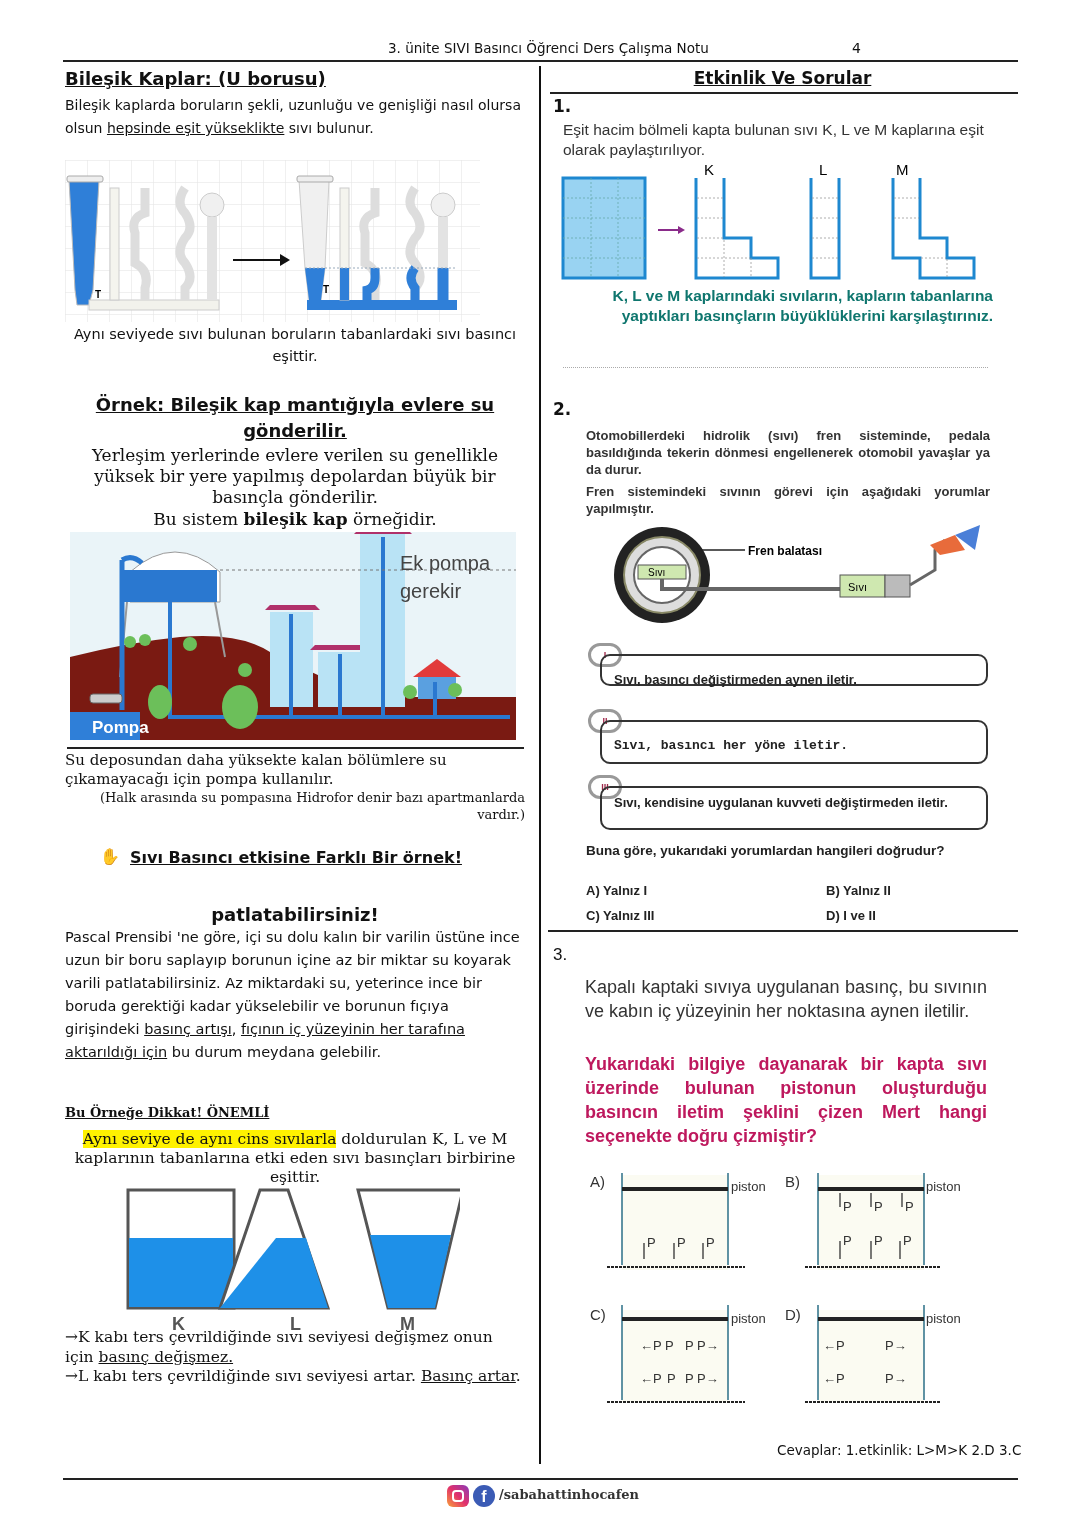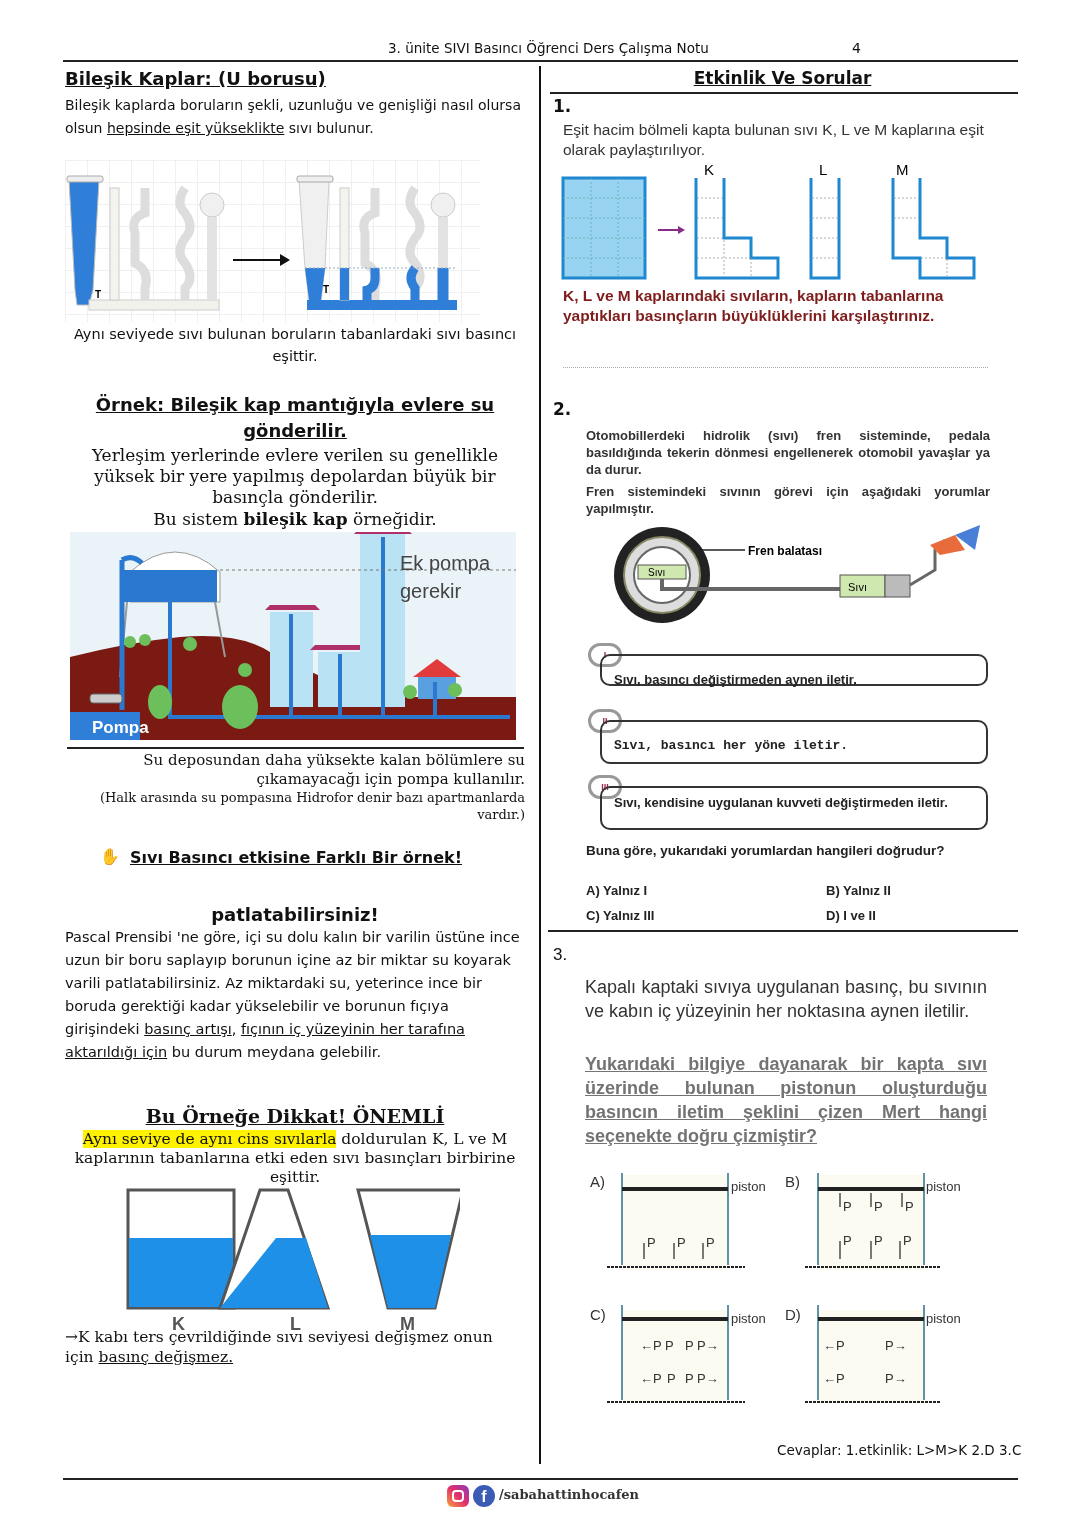--- a/index.html
+++ b/index.html
@@ -113,45 +113,46 @@
   <ellipse cx="90" cy="170" rx="12" ry="17" fill="#6cbf5a"></ellipse>
     <ellipse cx="170" cy="175" rx="18" ry="22" fill="#6cbf5a"></ellipse>
   <circle cx="340" cy="160" r="7" fill="#6cbf5a"></circle>
     <circle cx="385" cy="158" r="7" fill="#6cbf5a"></circle>
   <rect x="20" y="162" width="32" height="9" rx="3" fill="#ccc" stroke="#666"></rect>
   <text x="22" y="201" font-size="17" fill="#fff" font-weight="bold">Pompa</text>
   <text x="330" y="38" font-size="20" fill="#444">Ek pompa</text>
   <text x="330" y="66" font-size="20" fill="#444">gerekir</text>
 </svg>
 <div class="hline" style="left:67px;top:747px;width:457px;height:1.5px;"></div>
-<div class="abs serif" style="left:65px;top:751px;width:460px;text-align:right;font-size:15px;line-height:19px;">Su deposundan daha yüksekte kalan bölümlere su çıkamayacağı için pompa kullanılır.</div>
+<div class="abs serif" style="left:65px;top:751px;width:460px;text-align:left;font-size:15px;line-height:19px;">Su deposundan daha yüksekte kalan bölümlere su çıkamayacağı için pompa kullanılır.</div>
 <div class="abs serif" style="left:65px;top:789px;width:460px;text-align:right;font-size:13px;line-height:17px;">(Halk arasında su pompasına Hidrofor denir bazı apartmanlarda vardır.)</div>
 
 <div class="abs" style="left:100px;top:847px;font-size:16px;">✋</div>
 <div class="abs" style="left:130px;top:848px;font-size:16px;font-weight:bold;text-decoration:underline;">Sıvı Basıncı etkisine Farklı Bir örnek!</div>
 <div class="abs" style="left:65px;top:873px;width:460px;text-align:center;font-size:18px;font-weight:bold;line-height:28px;">
   <br><span>patlatabilirsiniz!</span>
 </div>
 <div class="abs p-left" style="top:926px;font-size:14.5px;"><span>Pascal Prensibi 'ne göre, içi su dolu kalın bir varilin üstüne ince uzun bir boru saplayıp borunun içine az bir miktar su koyarak varili patlatabilirsiniz. Az miktardaki su, yeterince ince bir boruda gerektiği kadar yükselebilir ve borunun fıçıya girişindeki </span><u>basınç artışı</u><span>, </span><u>fıçının iç yüzeyinin her tarafına aktarıldığı için</u><span> bu durum meydana gelebilir.</span></div>
 
-<div class="abs serif" style="left:65px;top:1105px;width:460px;text-align:center;font-size:19px;font-weight:bold;text-decoration:underline;">Bu Örneğe Dikkat! ÖNEMLİ</div>
+<div class="abs serif" style="left:65px;top:1105px;width:460px;text-align:left;font-size:13px;font-weight:bold;text-decoration:underline;">Bu Örneğe Dikkat! ÖNEMLİ</div>
 <div class="abs serif" style="left:65px;top:1130px;width:460px;text-align:center;font-size:15.5px;line-height:19px;"><span class="hl">Aynı seviye de aynı cins sıvılarla</span><span> doldurulan K, L ve M kaplarının tabanlarına etki eden sıvı basınçları birbirine eşittir.</span></div>
 <svg class="abs" style="left:120px;top:1185px;" width="340" height="148">
   <rect x="8" y="5" width="106" height="118" fill="#fff" stroke="#555" stroke-width="3"></rect>
   <rect x="9" y="53" width="104" height="69" fill="#1e90e8"></rect>
   <path d="M140 5 L168 5 L208 123 L100 123 Z" fill="#fff" stroke="#555" stroke-width="3"></path>
   <path d="M156 53 L186 53 L208 123 L100 123 Z" fill="#1e90e8"></path>
   <path d="M238 5 L343 5 L315 123 L268 123 Z" fill="#fff" stroke="#555" stroke-width="3"></path>
   <path d="M250 50 L331 50 L315 123 L268 123 Z" fill="#1e90e8"></path>
   <text x="52" y="145" font-size="18" fill="#555" font-weight="bold">K</text>
   <text x="170" y="145" font-size="18" fill="#555" font-weight="bold">L</text>
   <text x="280" y="145" font-size="18" fill="#555" font-weight="bold">M</text>
 </svg>
 <div class="abs serif" style="left:65px;top:1328px;width:460px;font-size:15.5px;line-height:19.5px;">
   <div><span>→K kabı ters çevrildiğinde sıvı seviyesi değişmez onun için </span><u>basınç değişmez.</u></div>
+  <div><span>→L kabı ters çevrildiğinde sıvı seviyesi artar. </span><u>Basınç artar</u><span>.</span></div>
 </div>
 
 <div class="abs" style="left:545px;top:68px;width:475px;text-align:center;font-size:17px;font-weight:bold;text-decoration:underline;">Etkinlik Ve Sorular</div>
 <div class="hline" style="left:550px;top:92px;width:468px;height:1.5px;"></div>
 
 <div class="abs q-num" style="left:553px;top:96px;">1.</div>
 <div class="abs q-text" style="left:563px;top:120px;width:430px;font-size:15.5px;line-height:20px;color:#333;">Eşit hacim bölmeli kapta bulunan sıvı K, L ve M kaplarına eşit olarak paylaştırılıyor.</div>
 <svg class="abs" style="left:560px;top:160px;" width="420" height="125">
   <rect x="3" y="18" width="82" height="100" fill="#99d3f2" stroke="#1e88d0" stroke-width="3"></rect>
   <g stroke="#6aa" stroke-dasharray="2 2" stroke-width="0.8">
@@ -180,21 +181,21 @@
       <line x1="252" y1="98" x2="278" y2="98"></line>
       <line x1="334" y1="38" x2="359" y2="38"></line>
       <line x1="334" y1="58" x2="359" y2="58"></line>
       <line x1="361" y1="98" x2="386" y2="98"></line>
       <line x1="387" y1="99" x2="387" y2="117"></line>
     </g>
   <text x="144" y="15" font-size="15">K</text>
   <text x="259" y="15" font-size="15">L</text>
   <text x="336" y="15" font-size="15">M</text>
 </svg>
-<div class="abs q-text" style="left:563px;top:286px;width:430px;font-size:15.5px;line-height:20px;font-weight:bold;color:#7f1d1d;">K, L ve M kaplarındaki sıvıların, kapların tabanlarına yaptıkları basınçların büyüklüklerini karşılaştırınız.</div>
+<div class="abs q-text" style="left:563px;top:286px;width:430px;font-size:15.5px;line-height:20px;font-weight:bold;color:#0f766e;text-align:right;">K, L ve M kaplarındaki sıvıların, kapların tabanlarına yaptıkları basınçların büyüklüklerini karşılaştırınız.</div>
 <div class="abs" style="left:563px;top:367px;width:425px;border-top:1.5px dotted #aaa;"></div>
 
 <div class="abs q-num" style="left:553px;top:399px;">2.</div>
 <div class="abs q-text" style="left:586px;top:427px;width:404px;font-size:13px;line-height:17px;font-weight:bold;color:#333;text-align:justify;">Otomobillerdeki hidrolik (sıvı) fren sisteminde, pedala basıldığında tekerin dönmesi engellenerek otomobil yavaşlar ya da durur.</div>
 <div class="abs q-text" style="left:586px;top:483px;width:404px;font-size:13px;line-height:17px;font-weight:bold;color:#333;text-align:justify;">Fren sistemindeki sıvının görevi için aşağıdaki yorumlar yapılmıştır.</div>
 <svg class="abs" style="left:590px;top:525px;" width="420" height="110">
   <circle cx="72" cy="50" r="48" fill="#222"></circle>
   <circle cx="72" cy="50" r="38" fill="#ddd" stroke="#886" stroke-width="2"></circle>
   <circle cx="72" cy="50" r="28" fill="#fff" stroke="#666" stroke-width="2"></circle>
   <rect x="48" y="40" width="48" height="14" fill="#cfe8b0" stroke="#555"></rect>
@@ -217,21 +218,21 @@
 <div class="box-opt" style="top:786px;height:44px;padding-top:7px;padding-right:4px;line-height:16px;">Sıvı, kendisine uygulanan kuvveti değiştirmeden iletir.</div>
 <div class="abs q-text" style="left:586px;top:842px;width:404px;font-size:13.5px;line-height:17px;font-weight:bold;color:#222;text-align:justify;">Buna göre, yukarıdaki yorumlardan hangileri doğrudur?</div>
 <div class="ans" style="left:586px;top:883px;">A) Yalnız I</div>
 <div class="ans" style="left:826px;top:883px;">B) Yalnız II</div>
 <div class="ans" style="left:586px;top:908px;">C) Yalnız III</div>
 <div class="ans" style="left:826px;top:908px;">D) I ve II</div>
 <div class="hline" style="left:548px;top:930px;width:470px;height:1.5px;"></div>
 
 <div class="abs arial" style="left:553px;top:945px;font-size:17px;">3.</div>
 <div class="abs q-text" style="left:585px;top:975px;width:402px;font-size:18px;line-height:24px;color:#333;text-align:justify;">Kapalı kaptaki sıvıya uygulanan basınç, bu sıvının ve kabın iç yüzeyinin her noktasına aynen iletilir.</div>
-<div class="abs q-text" style="left:585px;top:1052px;width:402px;font-size:18px;line-height:24px;font-weight:bold;color:#737373;text-align:justify;text-decoration:underline;">Yukarıdaki bilgiye dayanarak bir kapta sıvı üzerinde bulunan pistonun oluşturduğu basıncın iletim şeklini çizen Mert hangi seçenekte doğru çizmiştir?</div>
+<div class="abs q-text" style="left:585px;top:1052px;width:402px;font-size:18px;line-height:24px;font-weight:bold;color:#be185d;text-align:justify;">Yukarıdaki bilgiye dayanarak bir kapta sıvı üzerinde bulunan pistonun oluşturduğu basıncın iletim şeklini çizen Mert hangi seçenekte doğru çizmiştir?</div>
 
 <svg class="abs" style="left:585px;top:1165px;" width="410" height="250">
   <g font-size="15" fill="#333">
 
     <text x="5" y="22">A)</text>
     <rect x="37" y="10" width="106" height="95" fill="#fbfbf2"></rect>
     <line x1="37" y1="8" x2="37" y2="100" stroke="#2b6f87" stroke-width="1.5"></line>
       <line x1="143" y1="8" x2="143" y2="100" stroke="#2b6f87" stroke-width="1.5"></line>
     <rect x="37" y="22" width="106" height="4" fill="#222"></rect>
     <text x="146" y="26" font-size="13">piston</text>

